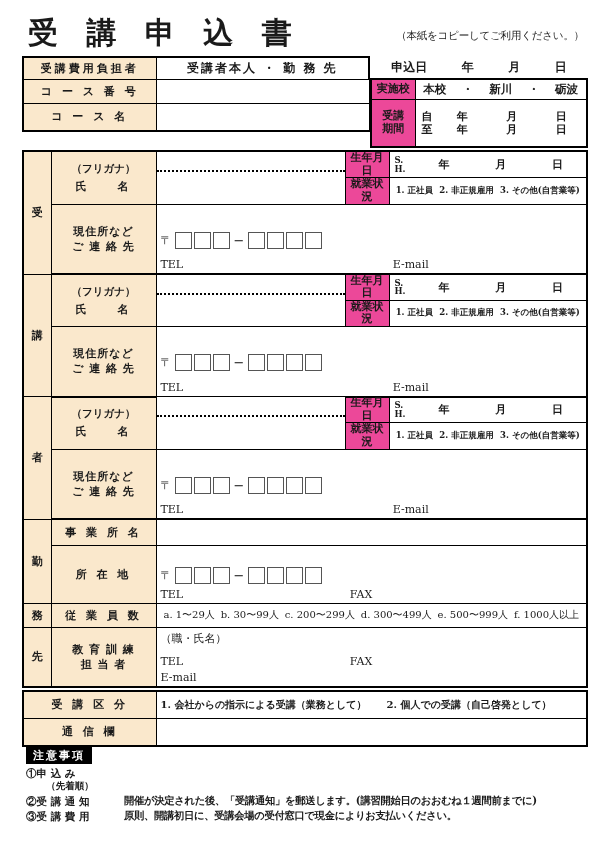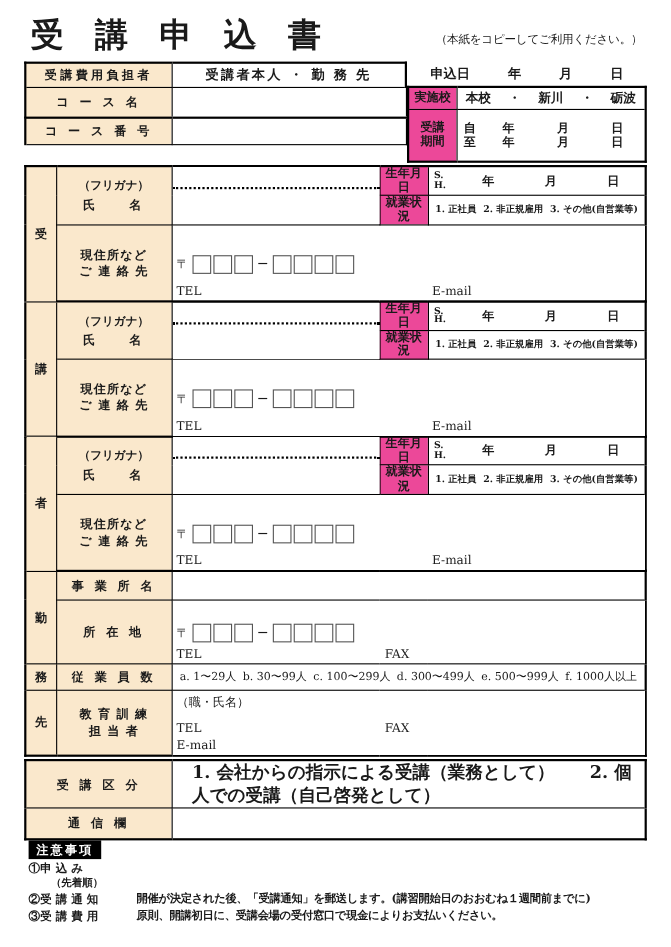--- a/index.html
+++ b/index.html
@@ -79,21 +79,21 @@
     font-weight:700; font-size:11px; }
   .bd-sub .sh { width: 26px; font-size: 8.5px; line-height: 1.0; text-align:left; padding-left:5px; }
   .bd-sub .seg { flex:1; text-align:center; }
 
   .emp-opts { font-size: 8.5px; font-family:"DejaVu Serif","Liberation Serif",serif; font-weight:700;
     display:flex; justify-content: space-around; padding: 0 3px; }
 
   .staff-opts { font-size: 10px; font-family:"DejaVu Serif","Liberation Serif",serif;
     display:flex; justify-content: space-around; padding: 0 4px; }
 
-  .kubun { font-family:"DejaVu Serif","Liberation Serif",serif; font-weight:700; font-size:16px; padding-left:18px; }
+  .kubun { font-family:"DejaVu Serif","Liberation Serif",serif; font-weight:700; font-size:10px; padding-left:4px; }
 
   .trainer-cell { height: 60px; position: relative; font-family:"DejaVu Serif","Liberation Serif",serif; font-size:11px; }
   .trainer-cell .jobname { position:absolute; top:3px; left:4px; }
   .trainer-cell .tf { position:absolute; bottom:18px; left:0; right:0; display:flex; }
   .trainer-cell .tf .tel { width: 45%; padding-left:4px; }
   .trainer-cell .em { position:absolute; bottom:2px; left:4px; }
 
   .addr-emp { height: 58px; position: relative; }
   .addr-emp .tf { position:absolute; bottom:2px; left:0; right:0; display:flex; font-size:11px;
     font-family:"DejaVu Serif","Liberation Serif",serif; }
@@ -129,26 +129,26 @@
         <colgroup>
             <col style="width:133px">
             <col>
           </colgroup>
         <tbody>
             <tr>
           <td class="lbl thickt thickl" style="height:22px">受講費用負担者</td>
           <td class="val ctr serif thickt thickr" style="font-weight:700;font-size:12px;letter-spacing:2px">受講者本人 ・ 勤 務 先</td>
         </tr>
         <tr>
+          <td class="lbl thickl" style="height:24px">コ ー ス 番 号</td>
+          <td class="val"></td>
+        </tr>
+        <tr>
           <td class="lbl thickl thickb" style="height:28px">コ ー ス 名</td>
           <td class="val thickb"></td>
-        </tr>
-        <tr>
-          <td class="lbl thickl" style="height:24px">コ ー ス 番 号</td>
-          <td class="val"></td>
         </tr>
       </tbody>
         </table>
     </div>
 
     <div class="hdr-right">
       <div class="applydate">
         <span>申込日</span>
         <span>年</span>
         <span>月</span>
@@ -403,21 +403,21 @@
         </div>
       </td>
     </tr>
     <tr>
       <td class="vlabel thickl">務</td>
       <td class="lbl" style="height:24px">従 業 員 数</td>
       <td class="val thickr" colspan="3">
         <div class="staff-opts">
           <span>a. 1〜29人</span>
           <span>b. 30〜99人</span>
-          <span>c. 100〜299人</span>
+          <span>c. 200〜299人</span>
           <span>d. 300〜499人</span>
           <span>e. 500〜999人</span>
           <span>f. 1000人以上</span>
         </div>
       </td>
     </tr>
     <tr>
       <td class="vlabel thickl thickb">先</td>
       <td class="lbl tight thickb">
         <div>教 育 訓 練</div>

